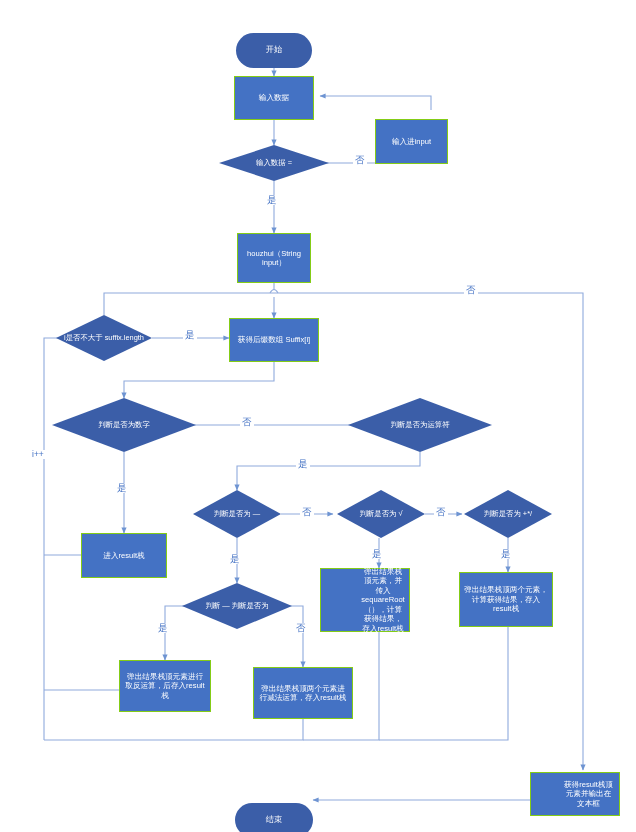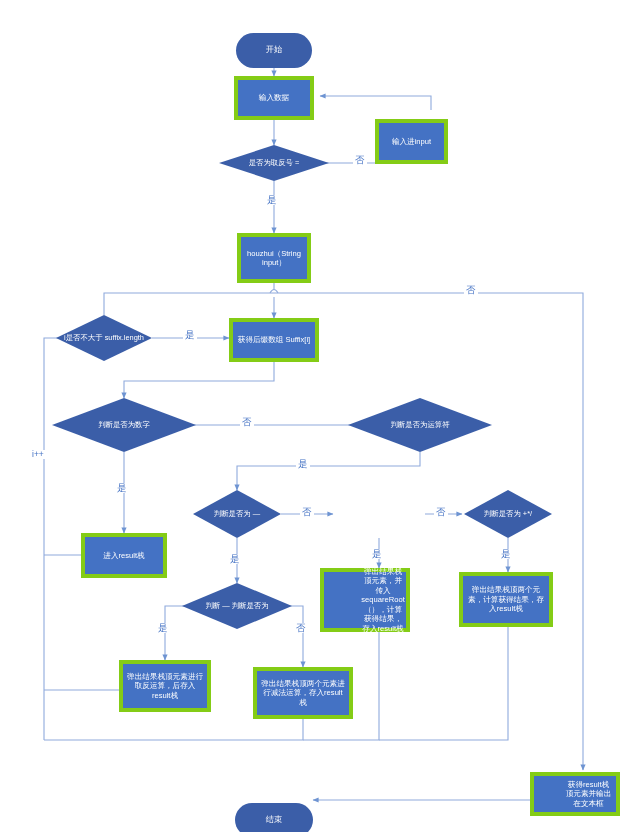--- a/index.html
+++ b/index.html
@@ -7,21 +7,21 @@
     width:636px;height:832px;
     background:#ffffff;
     font-family:"Liberation Sans","DejaVu Sans",sans-serif;
     overflow:hidden;
   }
   #canvas{position:relative;width:636px;height:832px;}
   svg#wires{position:absolute;left:0;top:0;width:636px;height:832px;pointer-events:none;}
 
   .node{position:absolute;box-sizing:border-box;display:flex;align-items:center;justify-content:center;
         text-align:center;color:#ffffff;line-height:1.25;}
-  .rect{background:#4472C4;border:4px solid #84cc16;font-size:7.6px;padding:2px 4px;}
+  .rect{background:#4472C4;border:1px solid #84cc16;font-size:7.6px;padding:2px 4px;}
   .oval{background:#3B5EA8;border-radius:999px;font-size:8.2px;margin-top:20px;}
   .diamond-wrap{position:absolute;}
   .diamond-wrap .dshape{position:absolute;left:0;top:0;width:100%;height:100%;
         background:#3B5EA8;clip-path:polygon(50% 0%,100% 50%,50% 100%,0% 50%);}
   .diamond-wrap .dtext{position:absolute;left:0;top:0;width:100%;height:100%;
         display:flex;align-items:center;justify-content:center;text-align:center;
         color:#ffffff;font-size:7.4px;line-height:1.25;padding:0 6px;box-sizing:border-box;}
   .edge-label{position:absolute;color:#4472C4;font-size:9.5px;background:#ffffff;
         padding:0 2px;line-height:1;white-space:nowrap;}
   .edge-label.small{font-size:8.5px;}
@@ -103,21 +103,21 @@
   <div class="node rect" style="left:234px;top:76px;width:80px;height:44px;">
     <span>输入数据</span>
   </div>
 
   <div class="node rect" style="left:375px;top:110px;width:73px;height:45px;margin-top:9px;">
     <span>输入进input</span>
   </div>
 
   <div class="diamond-wrap" style="left:219px;top:145px;width:110px;height:36px;">
     <div class="dshape"></div>
-    <div class="dtext">是否为取反号 =</div>
+    <div class="dtext">输入数据 =</div>
   </div>
 
   <div class="node rect" style="left:237px;top:233px;width:74px;height:50px;">
     <span>houzhui（String input）</span>
   </div>
 
   <div class="diamond-wrap" style="left:56px;top:315px;width:96px;height:46px;">
     <div class="dshape"></div>
     <div class="dtext">i是否不大于 suffix.length</div>
   </div>
@@ -138,20 +138,24 @@
 
   <div class="node rect" style="left:81px;top:533px;width:86px;height:45px;">
     <span>进入result栈</span>
   </div>
 
   <div class="diamond-wrap" style="left:193px;top:490px;width:88px;height:48px;">
     <div class="dshape"></div>
     <div class="dtext">判断是否为 —</div>
   </div>
 
+  <div class="diamond-wrap" style="left:337px;top:490px;width:88px;height:48px;">
+    <div class="dshape"></div>
+    <div class="dtext">判断是否为 √</div>
+  </div>
 
   <div class="diamond-wrap" style="left:464px;top:490px;width:88px;height:48px;">
     <div class="dshape"></div>
     <div class="dtext">判断是否为 +*/</div>
   </div>
 
   <div class="diamond-wrap" style="left:182px;top:583px;width:110px;height:46px;">
     <div class="dshape"></div>
     <div class="dtext">判断 — 判断是否为</div>
   </div>

